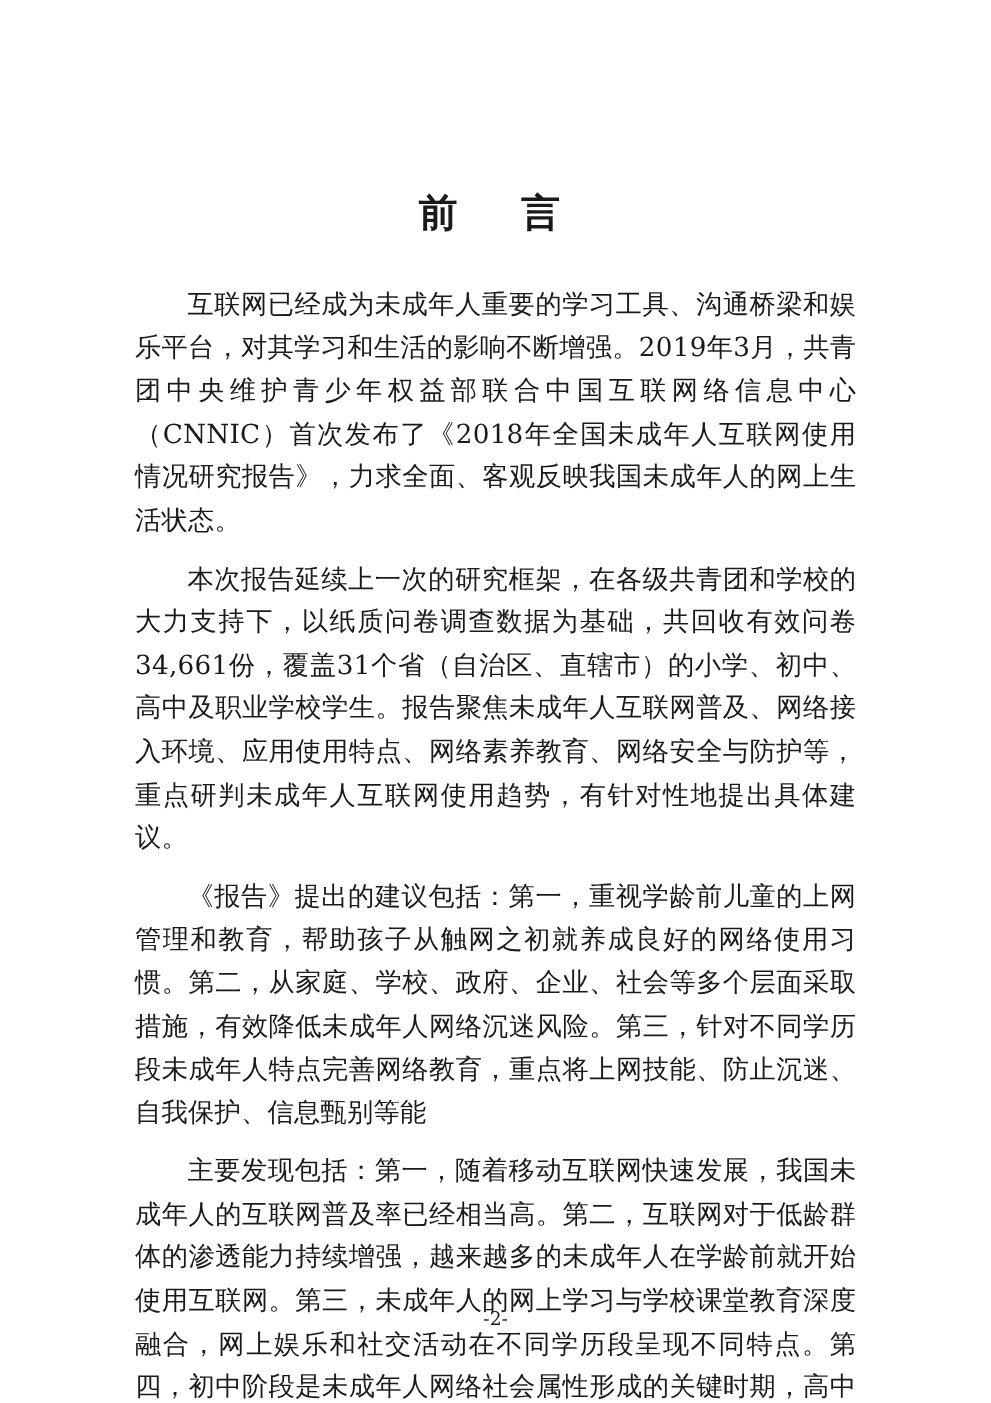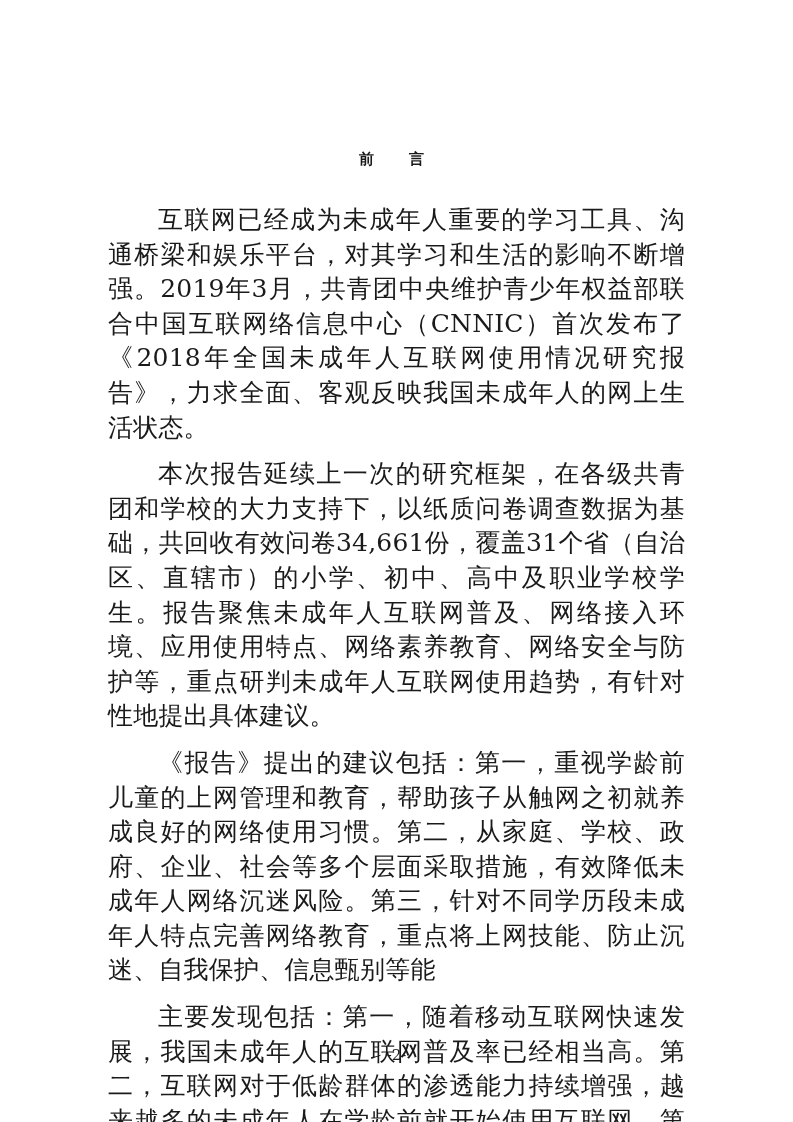--- a/index.html
+++ b/index.html
@@ -17,28 +17,28 @@
   }
   .page {
     width: 793px;
     height: 1122px;
     box-sizing: border-box;
     padding: 150px 108px 0 108px;
     position: relative;
   }
   .doc-title {
     text-align: center;
-    font-size: 15px;
+    font-size: 31px;
     font-weight: bold;
     letter-spacing: 10px;
     margin: 0 0 34px 0;
     font-family: "DejaVu Serif", "Liberation Serif", serif;
   }
   .para {
-    font-size: 25px;
+    font-size: 21px;
     line-height: 34.6px;
     text-align: justify;
     text-justify: inter-ideograph;
     text-indent: 2em;
     margin: 0;
     letter-spacing: 0.2px;
   }
   .para + .para {
     margin-top: 12px;
   }

